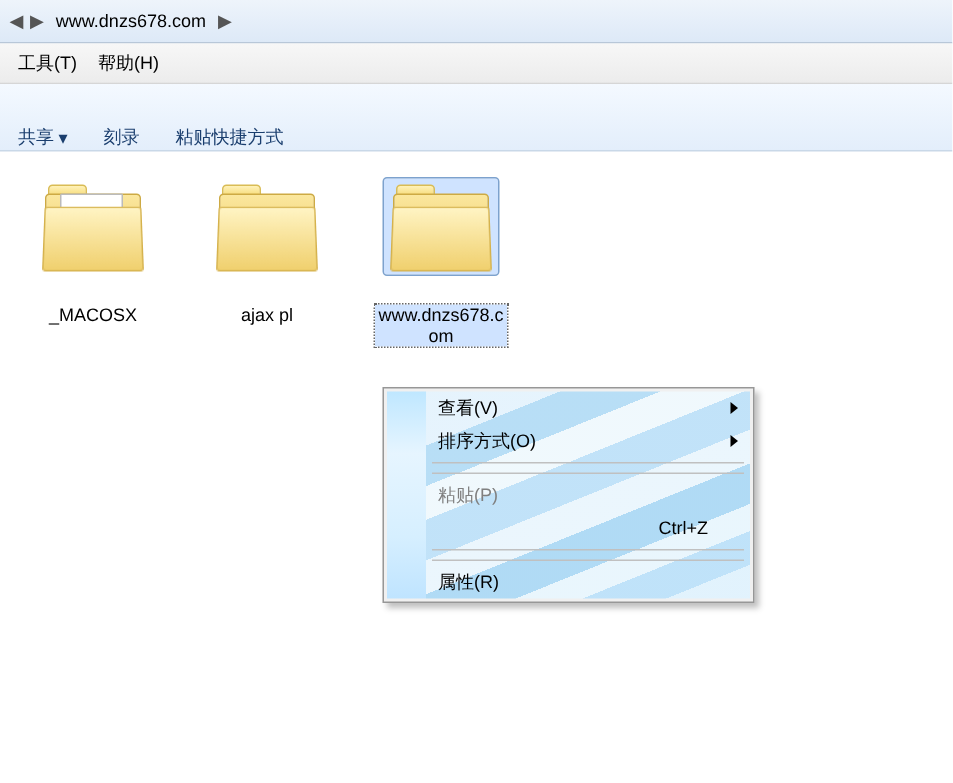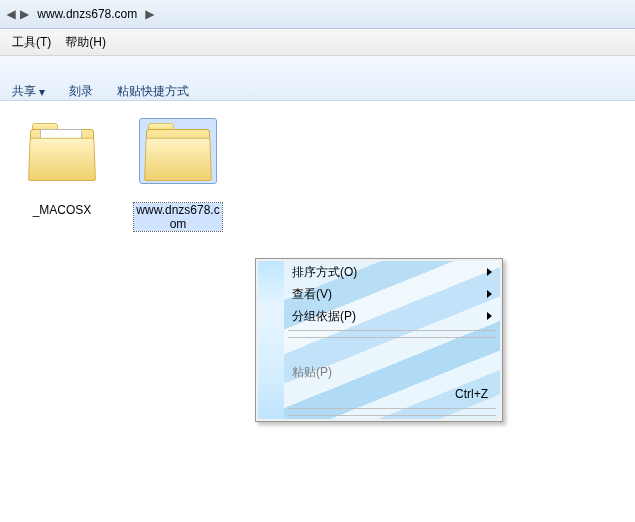--- a/index.html
+++ b/index.html
@@ -40,23 +40,23 @@
   .ctxmenu .gutter { position:absolute; top:2px; bottom:2px; left:2px; width:26px; background:linear-gradient(to bottom,#bfe7ff,#e6f5ff 30%,#d6efff 70%,#bfe4ff); }
   
   .ctxmenu .gutter-bg { position:absolute; top:2px; bottom:2px; left:28px; right:2px; background:
      linear-gradient( -22deg,
        #dff3ff 0 10%, #b7e0fb 10% 20%, #e8f7ff 20% 28%, #a5d7f6 28% 40%,
        #eaf7ff 40% 50%, #b9e0fa 50% 62%, #f0faff 62% 72%, #aedbf7 72% 84%,
        #e4f4ff 84% 100%);
      opacity:.85;
   }
   .ctxmenu .row { position: relative; height: 22px; display:flex; align-items:center; padding-left: 34px; padding-right: 20px; }
-  .ctxmenu .row.disabled { color: #808080; margin-top: 20px; }
+  .ctxmenu .row.disabled { color: #808080; }
   .ctxmenu .row .arrow { position:absolute; right:8px; top:50%; transform:translateY(-50%); border-left:5px solid #000; border-top:4px solid transparent; border-bottom:4px solid transparent; }
-  .ctxmenu .row .sc { position:absolute; right:12px; }
+  .ctxmenu .row .sc { position:absolute; right:28px; }
   .ctxmenu .sep { position: relative; height: 7px; }
   .ctxmenu .sep::after { content:""; position:absolute; left:30px; right:4px; top:3px; height:1px; background:#c0c0c0; }
 </style>
 </head>
 <body>
 
 <div class="addr">
   <span class="back">◀</span>
   <span class="chev">▶</span>
   <span class="crumb">www.dnzs678.com</span>
@@ -84,53 +84,63 @@
         <div class="folder-ico">
       <div class="tab"></div>
           <div class="back"></div>
           <div class="doc"></div>
           <div class="front"></div>
     </div>
       </div>
     <div class="fname">_MACOSX</div>
   </div>
 
+  <div class="foldercell">
+    <div class="iconwrap">
+        <div class="folder-ico">
+      <div class="tab"></div>
+          <div class="back"></div>
+          <div class="ie"></div>
+          <div class="front"></div>
+    </div>
+      </div>
+    <div class="fname">ajax pl</div>
+  </div>
 
   <div class="foldercell selected">
     <div class="iconwrap">
         <div class="folder-ico">
       <div class="tab"></div>
           <div class="back"></div>
           <div class="front"></div>
     </div>
       </div>
     <div class="fname">www.dnzs678.com</div>
   </div>
 
 </div>
 
 <div class="ctxmenu">
   <div class="gutter"></div>
   <div class="gutter-bg"></div>
 
   <div class="row">
-      <span>排序方式(O)</span>
-      <span class="arrow"></span>
-    </div>
-  <div class="row">
       <span>查看(V)</span>
       <span class="arrow"></span>
     </div>
   <div class="row">
-      <span>分组依据(P)</span>
+      <span>排序方式(O)</span>
       <span class="arrow"></span>
     </div>
   <div class="sep"></div>
   <div class="sep"></div>
   <div class="row disabled">
       <span>粘贴(P)</span>
     </div>
   <div class="row">
       <span class="sc">Ctrl+Z</span>
     </div>
   <div class="sep"></div>
   <div class="sep"></div>
+  <div class="row">
+      <span>属性(R)</span>
+    </div>
 </div>
 
 </body></html>

